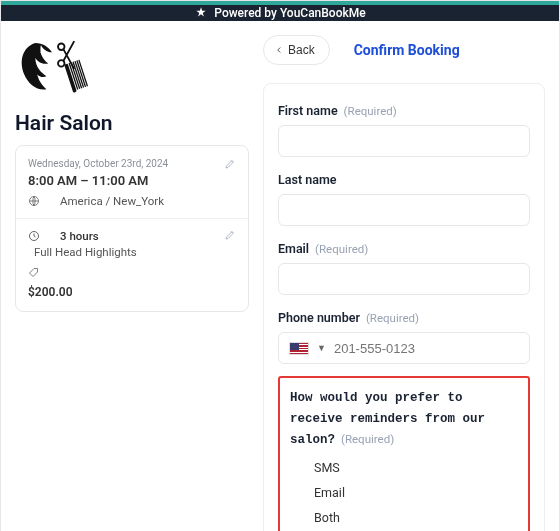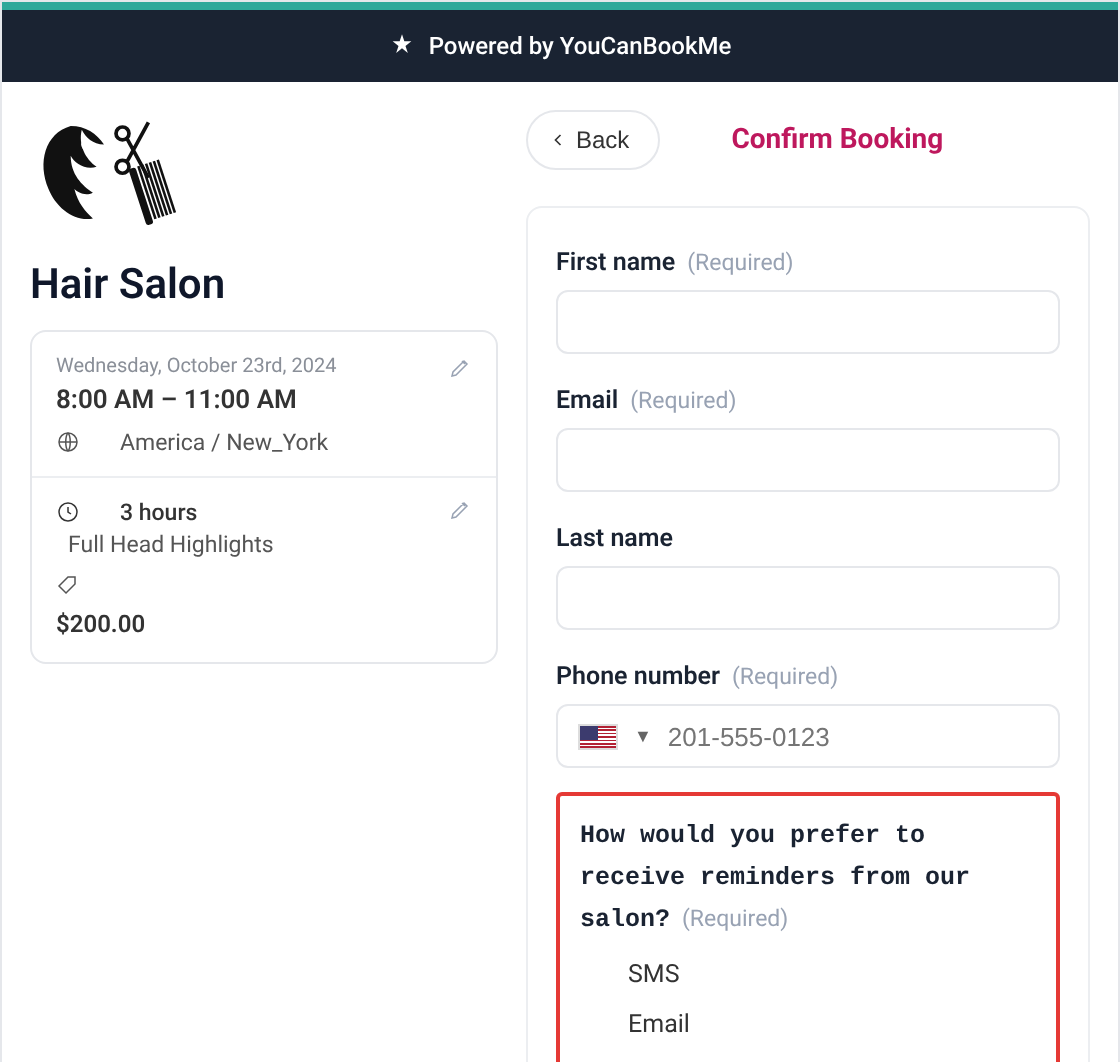--- a/index.html
+++ b/index.html
@@ -1,40 +1,40 @@
 <!DOCTYPE html>
 <html><head>
 <meta charset="utf-8">
 <style>
 * { box-sizing: border-box; margin: 0; padding: 0; }
 body { font-family: -apple-system, BlinkMacSystemFont, "Segoe UI", Roboto, sans-serif; background: #f5f6f7; color: #1a2332; }
 .app-frame { width: 560px; margin: 0 auto; background: #fff; border: 1px solid #e5e7eb; }
 .top-accent { height: 4px; background: #2fa89a; }
-.powered-bar { background: #1a2332; color: #fff; font-size: 12px; font-weight: 500; height: 36px; display: flex; align-items: center; justify-content: center; gap: 6px; }
+.powered-bar { background: #1a2332; color: #fff; font-size: 12px; font-weight: 500; height: 16px; display: flex; align-items: center; justify-content: center; gap: 6px; }
 .powered-bar svg { width: 14px; height: 14px; }
 .content-row { display: flex; padding: 14px; gap: 14px; }
 .left-col { width: 234px; flex-shrink: 0; }
 .right-col { flex: 1; min-width: 0; }
 .logo-box { margin-bottom: 10px; }
 .biz-title { font-size: 21px; font-weight: 600; margin-bottom: 10px; color: #0f172a; }
 .summary-card { border: 1px solid #e5e7eb; border-radius: 8px; padding: 12px 12px; font-size: 12px; color: #333; }
 .summary-card hr { border: none; border-top: 1px solid #eceef1; margin: 10px -12px; }
 .summary-date { color: #8a8f98; font-size: 10px; margin-bottom: 4px; }
 .summary-time { font-weight: 600; font-size: 13px; margin-bottom: 6px; }
 .row-icon-text { display: flex; align-items: center; gap: 20px; font-size: 11.5px; color: #555; }
 .row-icon-text.dark { color: #333; font-weight: 500; }
 .edit-icon { margin-left: auto; color: #98a2b3; }
 .svc-indent { margin-left: 6px; font-size: 11.5px; color: #555; margin-top: 2px; }
 .price-row { display: flex; gap: 6px; font-size: 12px; font-weight: 600; margin-top: 8px; flex-direction: column; }
 .price-row svg { color: #555; }
 
 .top-row { display: flex; align-items: center; margin-bottom: 18px; }
 .back-btn { border: 1px solid #e5e7eb; background: #fff; border-radius: 18px; height: 30px; padding: 0 14px 0 10px; display: inline-flex; align-items: center; gap: 4px; font-size: 12px; font-weight: 500; cursor: pointer; color: #333; }
 .back-btn svg { width: 10px; height: 10px; }
-.page-title { font-weight: 700; font-size: 14px; margin-left: 36px; color: #be185d; }
+.page-title { font-weight: 700; font-size: 14px; margin-left: 24px; color: #1d4ed8; }
 
 .form-card { border: 1px solid #eceef1; border-radius: 8px; padding: 16px 14px 14px; }
 .field { margin-bottom: 12px; }
 .field-label { font-size: 12.5px; font-weight: 600; color: #1a2332; }
 .req-tag { font-size: 11.5px; font-weight: 400; color: #98a2b3; margin-left: 2px; }
 .text-input { width: 100%; border: 1px solid #e5e7eb; border-radius: 6px; height: 32px; margin-top: 6px; padding: 0 10px; font-size: 13px; color: #333; background: #fff; }
 .phone-wrap { display: flex; align-items: center; border: 1px solid #e5e7eb; border-radius: 6px; height: 32px; margin-top: 6px; background: #fff; padding: 0 10px; gap: 8px; }
 .phone-wrap input { flex: 1; border: none; outline: none; font-size: 13px; color: #555; }
 .flag { width: 20px; height: 13px; background: linear-gradient(#b22234 0 7.7%, #fff 7.7% 15.4%, #b22234 15.4% 23.1%, #fff 23.1% 30.8%, #b22234 30.8% 38.5%, #fff 38.5% 46.2%, #b22234 46.2% 53.8%, #fff 53.8% 61.5%, #b22234 61.5% 69.2%, #fff 69.2% 76.9%, #b22234 76.9% 84.6%, #fff 84.6% 92.3%, #b22234 92.3% 100%); position: relative; border: 1px solid #ddd; }
 .flag::before { content: ""; position: absolute; left: 0; top: 0; width: 9px; height: 7px; background: #3c3b6e; }
@@ -142,26 +142,26 @@
         <div class="page-title">Confirm Booking</div>
       </div>
 
       <div class="form-card">
         <div class="field">
           <span class="field-label">First name</span>
           <span class="req-tag">(Required)</span>
           <input class="text-input" style="">
         </div>
         <div class="field">
-          <span class="field-label">Email</span>
-          <span class="req-tag">(Required)</span>
+          <span class="field-label">Last name</span>
           <input class="text-input" style="">
         </div>
         <div class="field">
-          <span class="field-label">Last name</span>
+          <span class="field-label">Email</span>
+          <span class="req-tag">(Required)</span>
           <input class="text-input" style="">
         </div>
         <div class="field">
           <span class="field-label">Phone number</span>
           <span class="req-tag">(Required)</span>
           <div class="phone-wrap">
             <span class="flag"></span>
             <span class="caret-down">▼</span>
             <input placeholder="201-555-0123" style="">
           </div>

